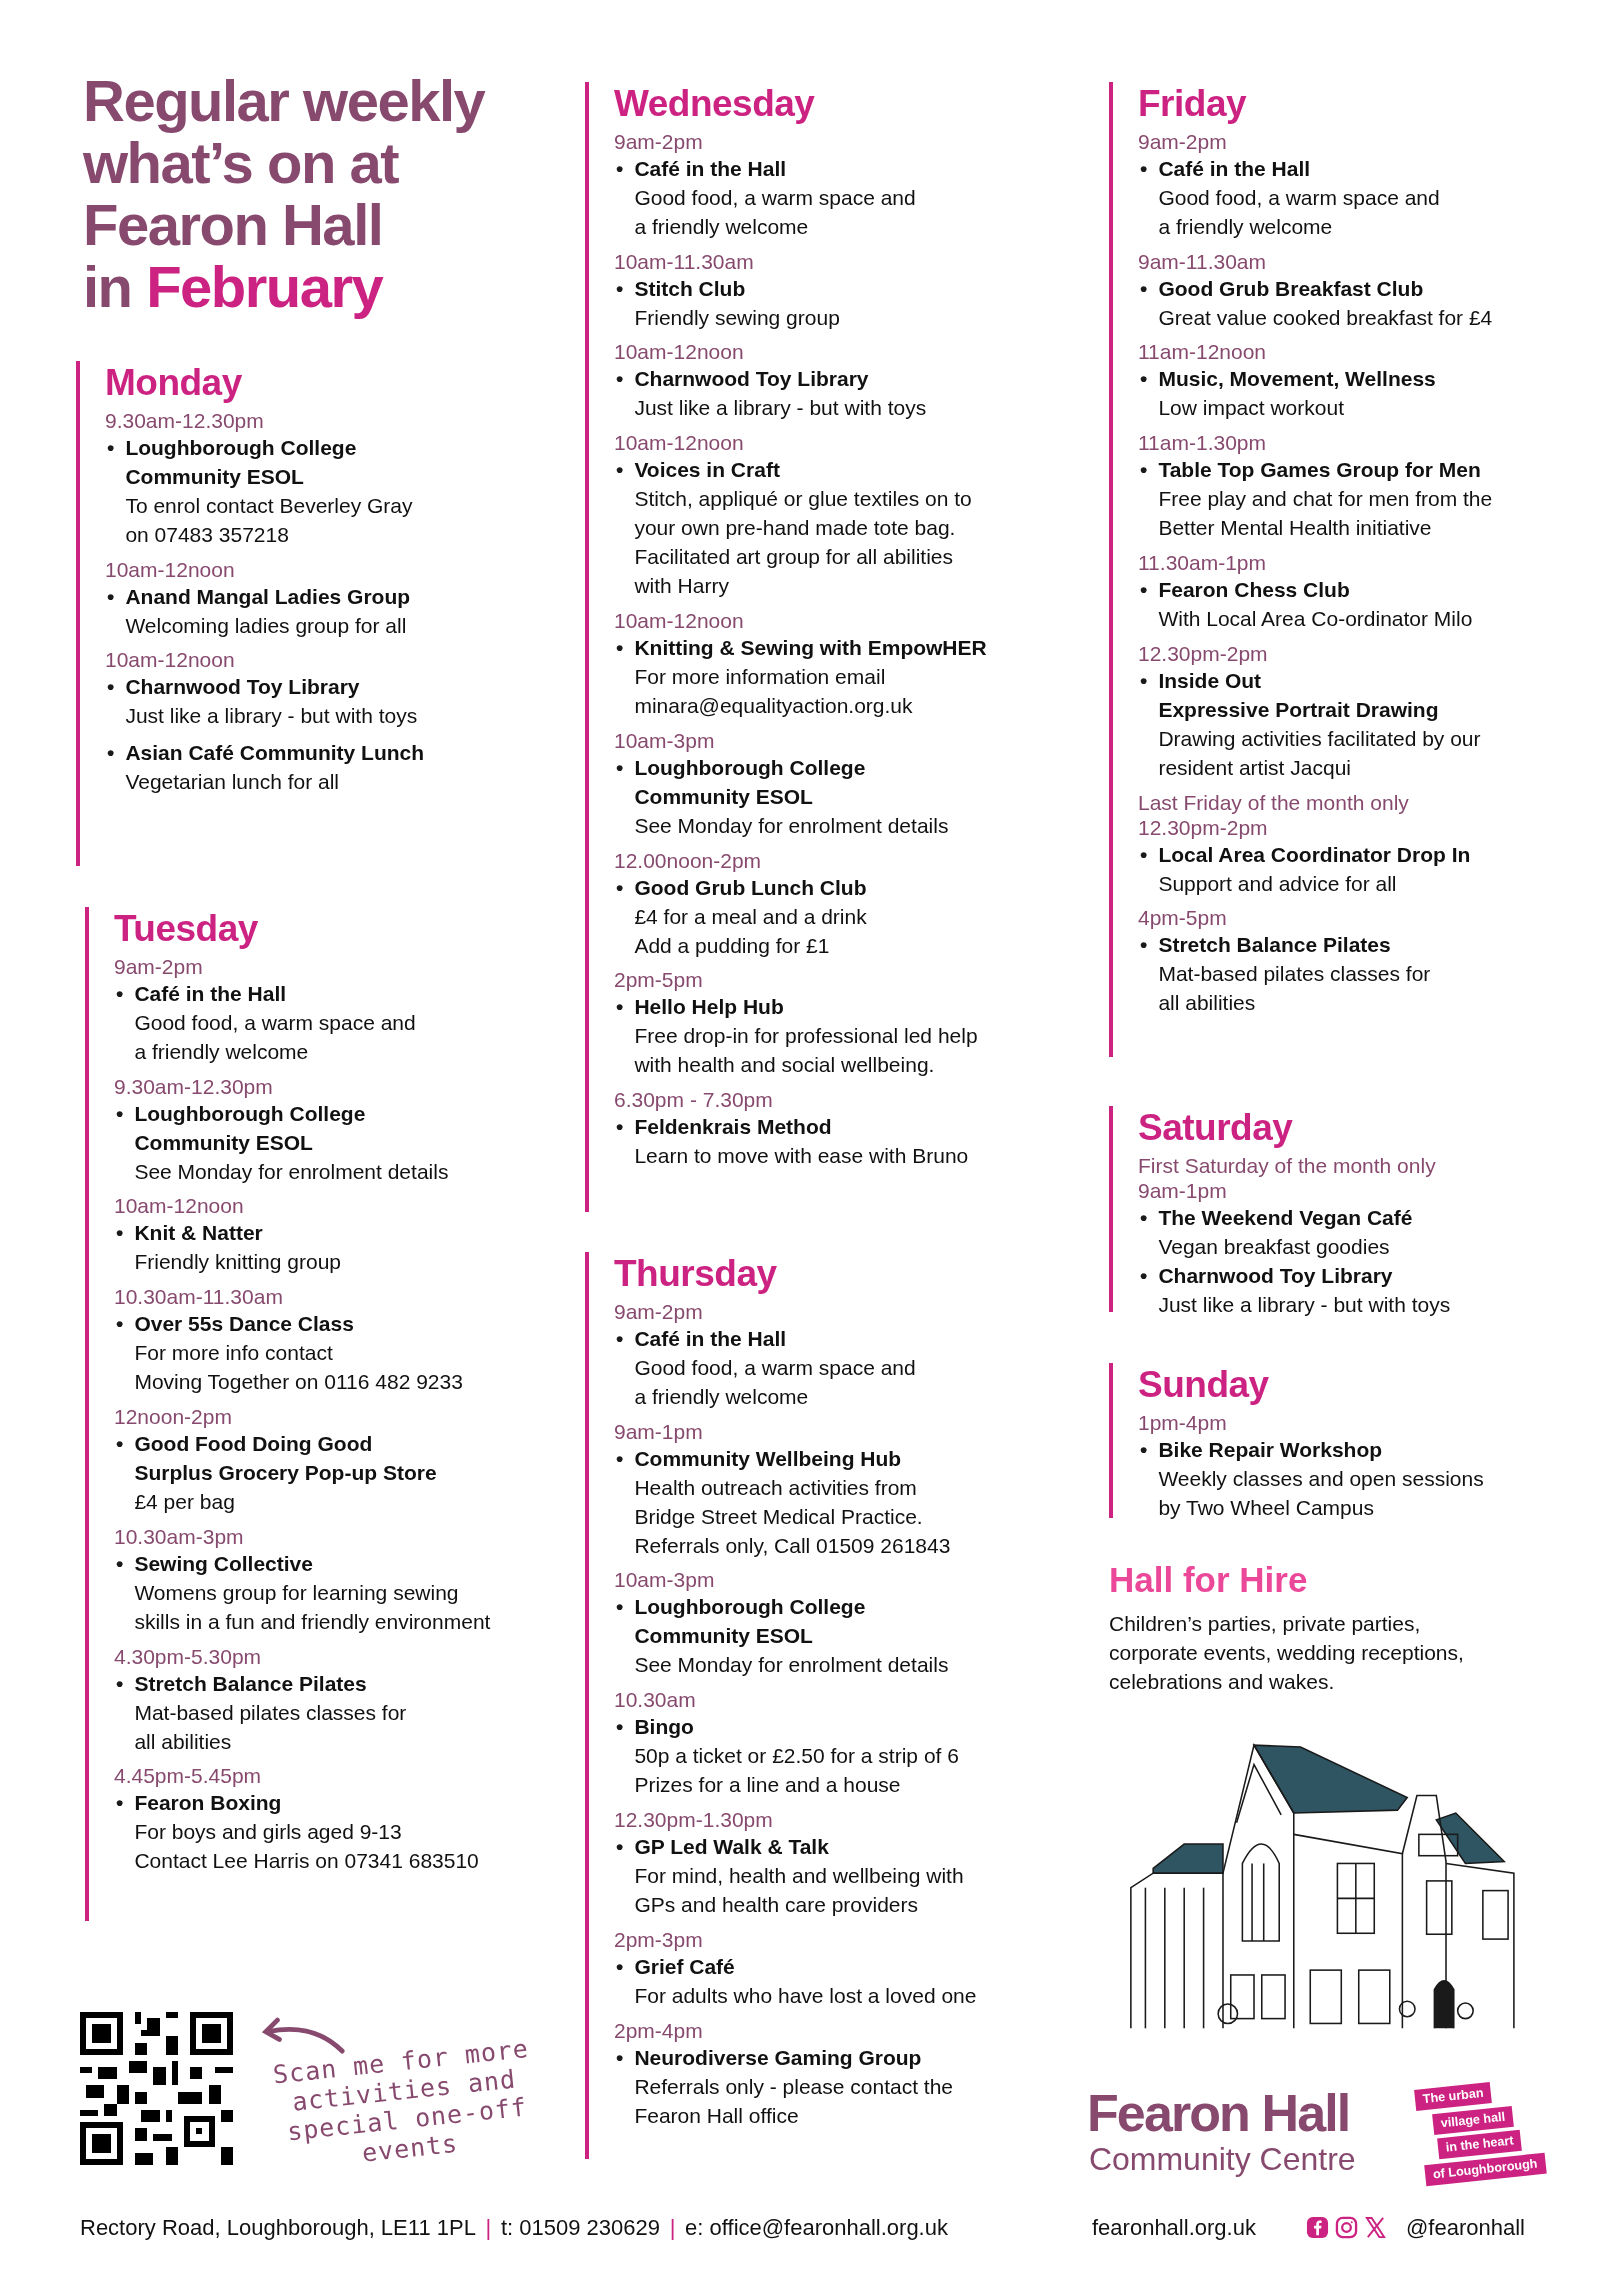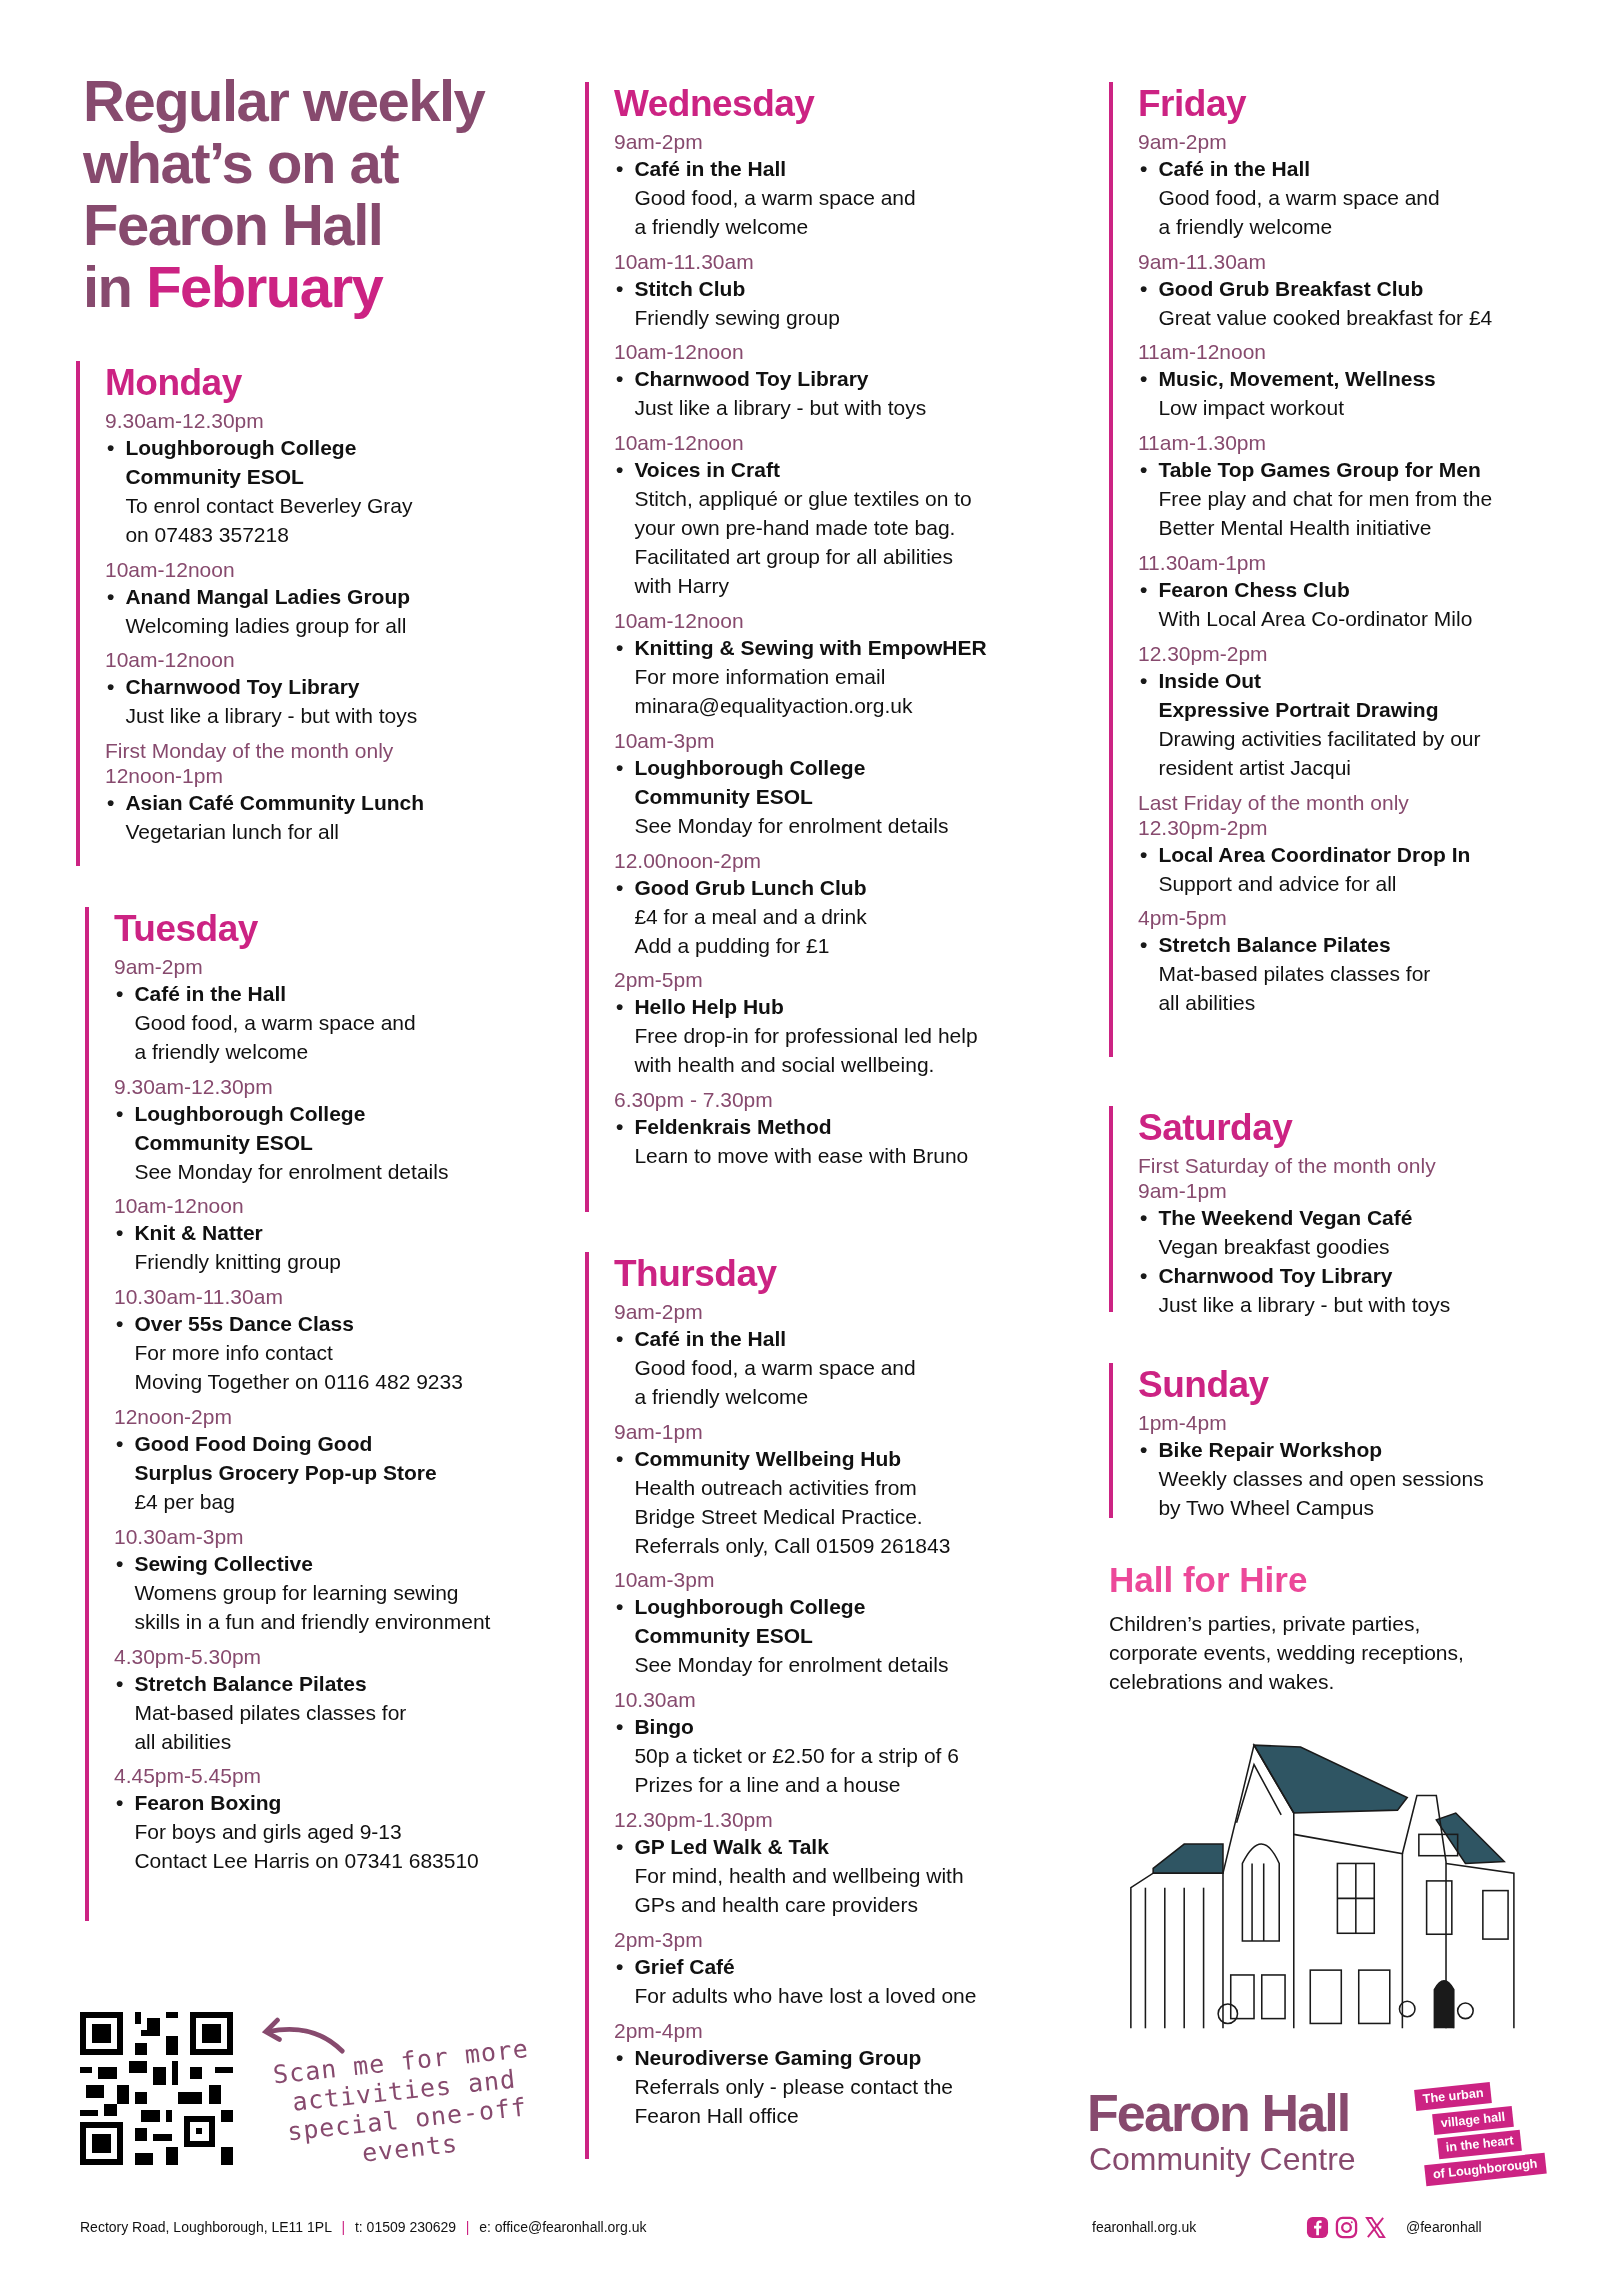--- a/index.html
+++ b/index.html
@@ -28,21 +28,21 @@
   .logo { position: absolute; left: 1087px; top: 2086px; width: 505px; height: 97px; }
   .logo-name { position: absolute; left: 0; top: 0; font-size: 52px; line-height: 54px; font-weight: 700; color: #874a6e; letter-spacing: -1.9px; }
   .logo-sub { position: absolute; left: 1.9px; top: 56px; font-size: 32px; line-height: 35px; color: #874a6e; }
   .tagline { position: absolute; left: 328px; top: 0px; width: 136px; }
   .tag { display: block; background: #cc2383; color: #fff; font-size: 12.6px; font-weight: 700; line-height: 21.3px; padding: 0 7.8px; margin-bottom: 2.9px; transform: rotate(-6deg); width: fit-content; }
 
   .qr { position: absolute; left: 80px; top: 2012px; width: 153px; height: 153px; }
   .scan-arrow { position: absolute; left: 260px; top: 2014px; width: 87px; height: 49px; }
   .scan-text { position: absolute; left: 260px; top: 2047px; width: 291px; font-family: "DejaVu Sans Mono", monospace; font-size: 25px; line-height: 29px; color: #874a6e; text-align: center; transform: rotate(-6deg); white-space: pre-line; letter-spacing: 1px; }
 
-  .footer { position: absolute; left: 80px; top: 2210px; width: 1533px; height: 35px; font-size: 14px; line-height: 35px; color: #111; display: flex; align-items: flex-end; }
+  .footer { position: absolute; left: 80px; top: 2210px; width: 1533px; height: 35px; font-size: 22px; line-height: 35px; color: #111; display: flex; align-items: flex-end; }
   .footer .sep { color: #cc2383; margin: 0 9.7px; }
   .footer .web { position: absolute; left: 1012px; }
   .social { position: absolute; left: 1226px; top: 5.8px; display: flex; gap: 5.8px; align-items: center; }
   .social .ic { width: 23px; height: 23px; }
   .footer .handle { position: absolute; left: 1326px; }
 </style>
 </head>
 <body>
 
 <h1 class="title">
@@ -75,22 +75,20 @@
     </div>
     <div class="slot">
       <div class="time" style="white-space: pre-line;">10am-12noon</div>
       <div class="evt">
         <span class="bullet">•</span>
         <div class="evt-name">Charnwood Toy Library</div>
         <div class="evt-desc">Just like a library - but with toys</div>
       </div>
     </div>
     <div class="slot">
-      <div class="time" style="white-space: pre-line;">First Monday of the month only
-12noon-1pm</div>
       <div class="evt">
         <span class="bullet">•</span>
         <div class="evt-name">Asian Café Community Lunch</div>
         <div class="evt-desc">Vegetarian lunch for all</div>
       </div>
     </div>
   </section>
 <section class="day" style="left:85px; top:907px; width:495px; height:1014px;">
     <div class="bar"></div>
     <h2 class="day-title">Tuesday</h2>

